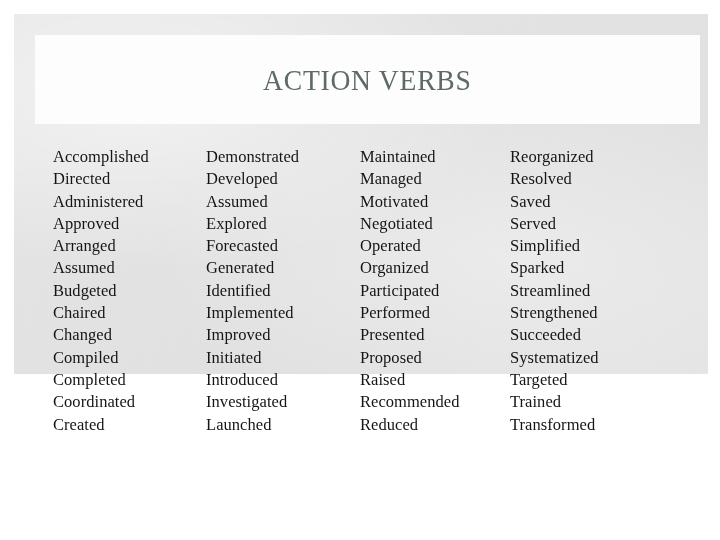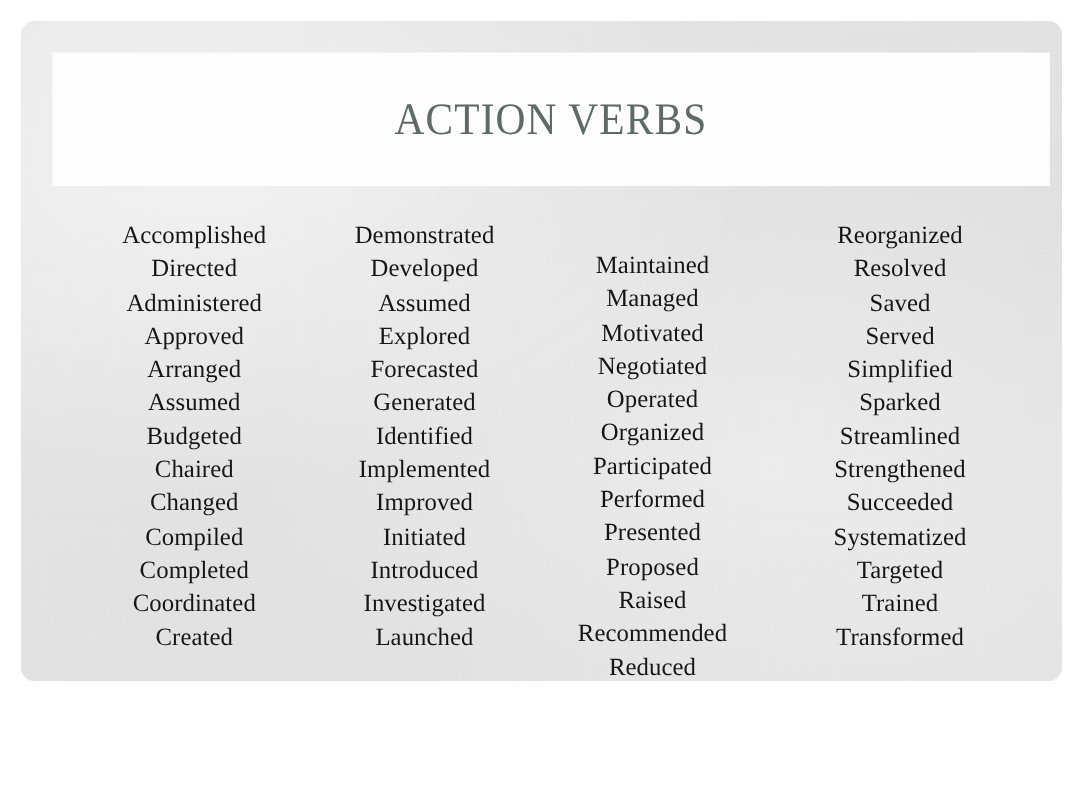--- a/index.html
+++ b/index.html
@@ -22,26 +22,26 @@
     height: 540px;
     background: #ffffff;
     box-sizing: border-box;
   }
 
   #slide-surface {
     position: absolute;
     left: 14px;
     top: 14px;
     width: 694px;
-    height: 440px;
+    height: 360px;
     background:
       radial-gradient(ellipse at 18% 22%, rgba(255,255,255,0.55) 0%, rgba(255,255,255,0) 45%),
       radial-gradient(ellipse at 72% 68%, rgba(245,245,245,0.55) 0%, rgba(255,255,255,0) 50%),
       linear-gradient(150deg, #e6e6e6 0%, #e3e3e3 40%, #e1e1e1 70%, #e4e4e4 100%);
-    border-radius: 9px;
+    border-radius: 1px;
     box-sizing: border-box;
   }
 
   
   #slide-surface::after {
     content: "";
     position: absolute;
     inset: 0;
     border-radius: 3px;
     pointer-events: none;
@@ -83,30 +83,29 @@
 
   
   #verb-columns {
     position: absolute;
     left: 39px;   
     top: 132px;   
     width: 640px;
     z-index: 1;
     display: flex;
     align-items: flex-start;
-    text-align: center;
   }
 
   .verb-column {
     display: block;
   }
 
   .verb-column.col-1 { width: 153px; }
   .verb-column.col-2 { width: 154px; }
-  .verb-column.col-3 { width: 150px; margin-top: 20px; }
+  .verb-column.col-3 { width: 150px; }
   .verb-column.col-4 { width: 180px; }
 
   .verb-item {
     display: block;
     font-family: "Liberation Serif", "DejaVu Serif", serif;
     font-size: 16.5px;
     line-height: 22.3px;
     color: #151515;
     white-space: nowrap;
     letter-spacing: 0.05px;

